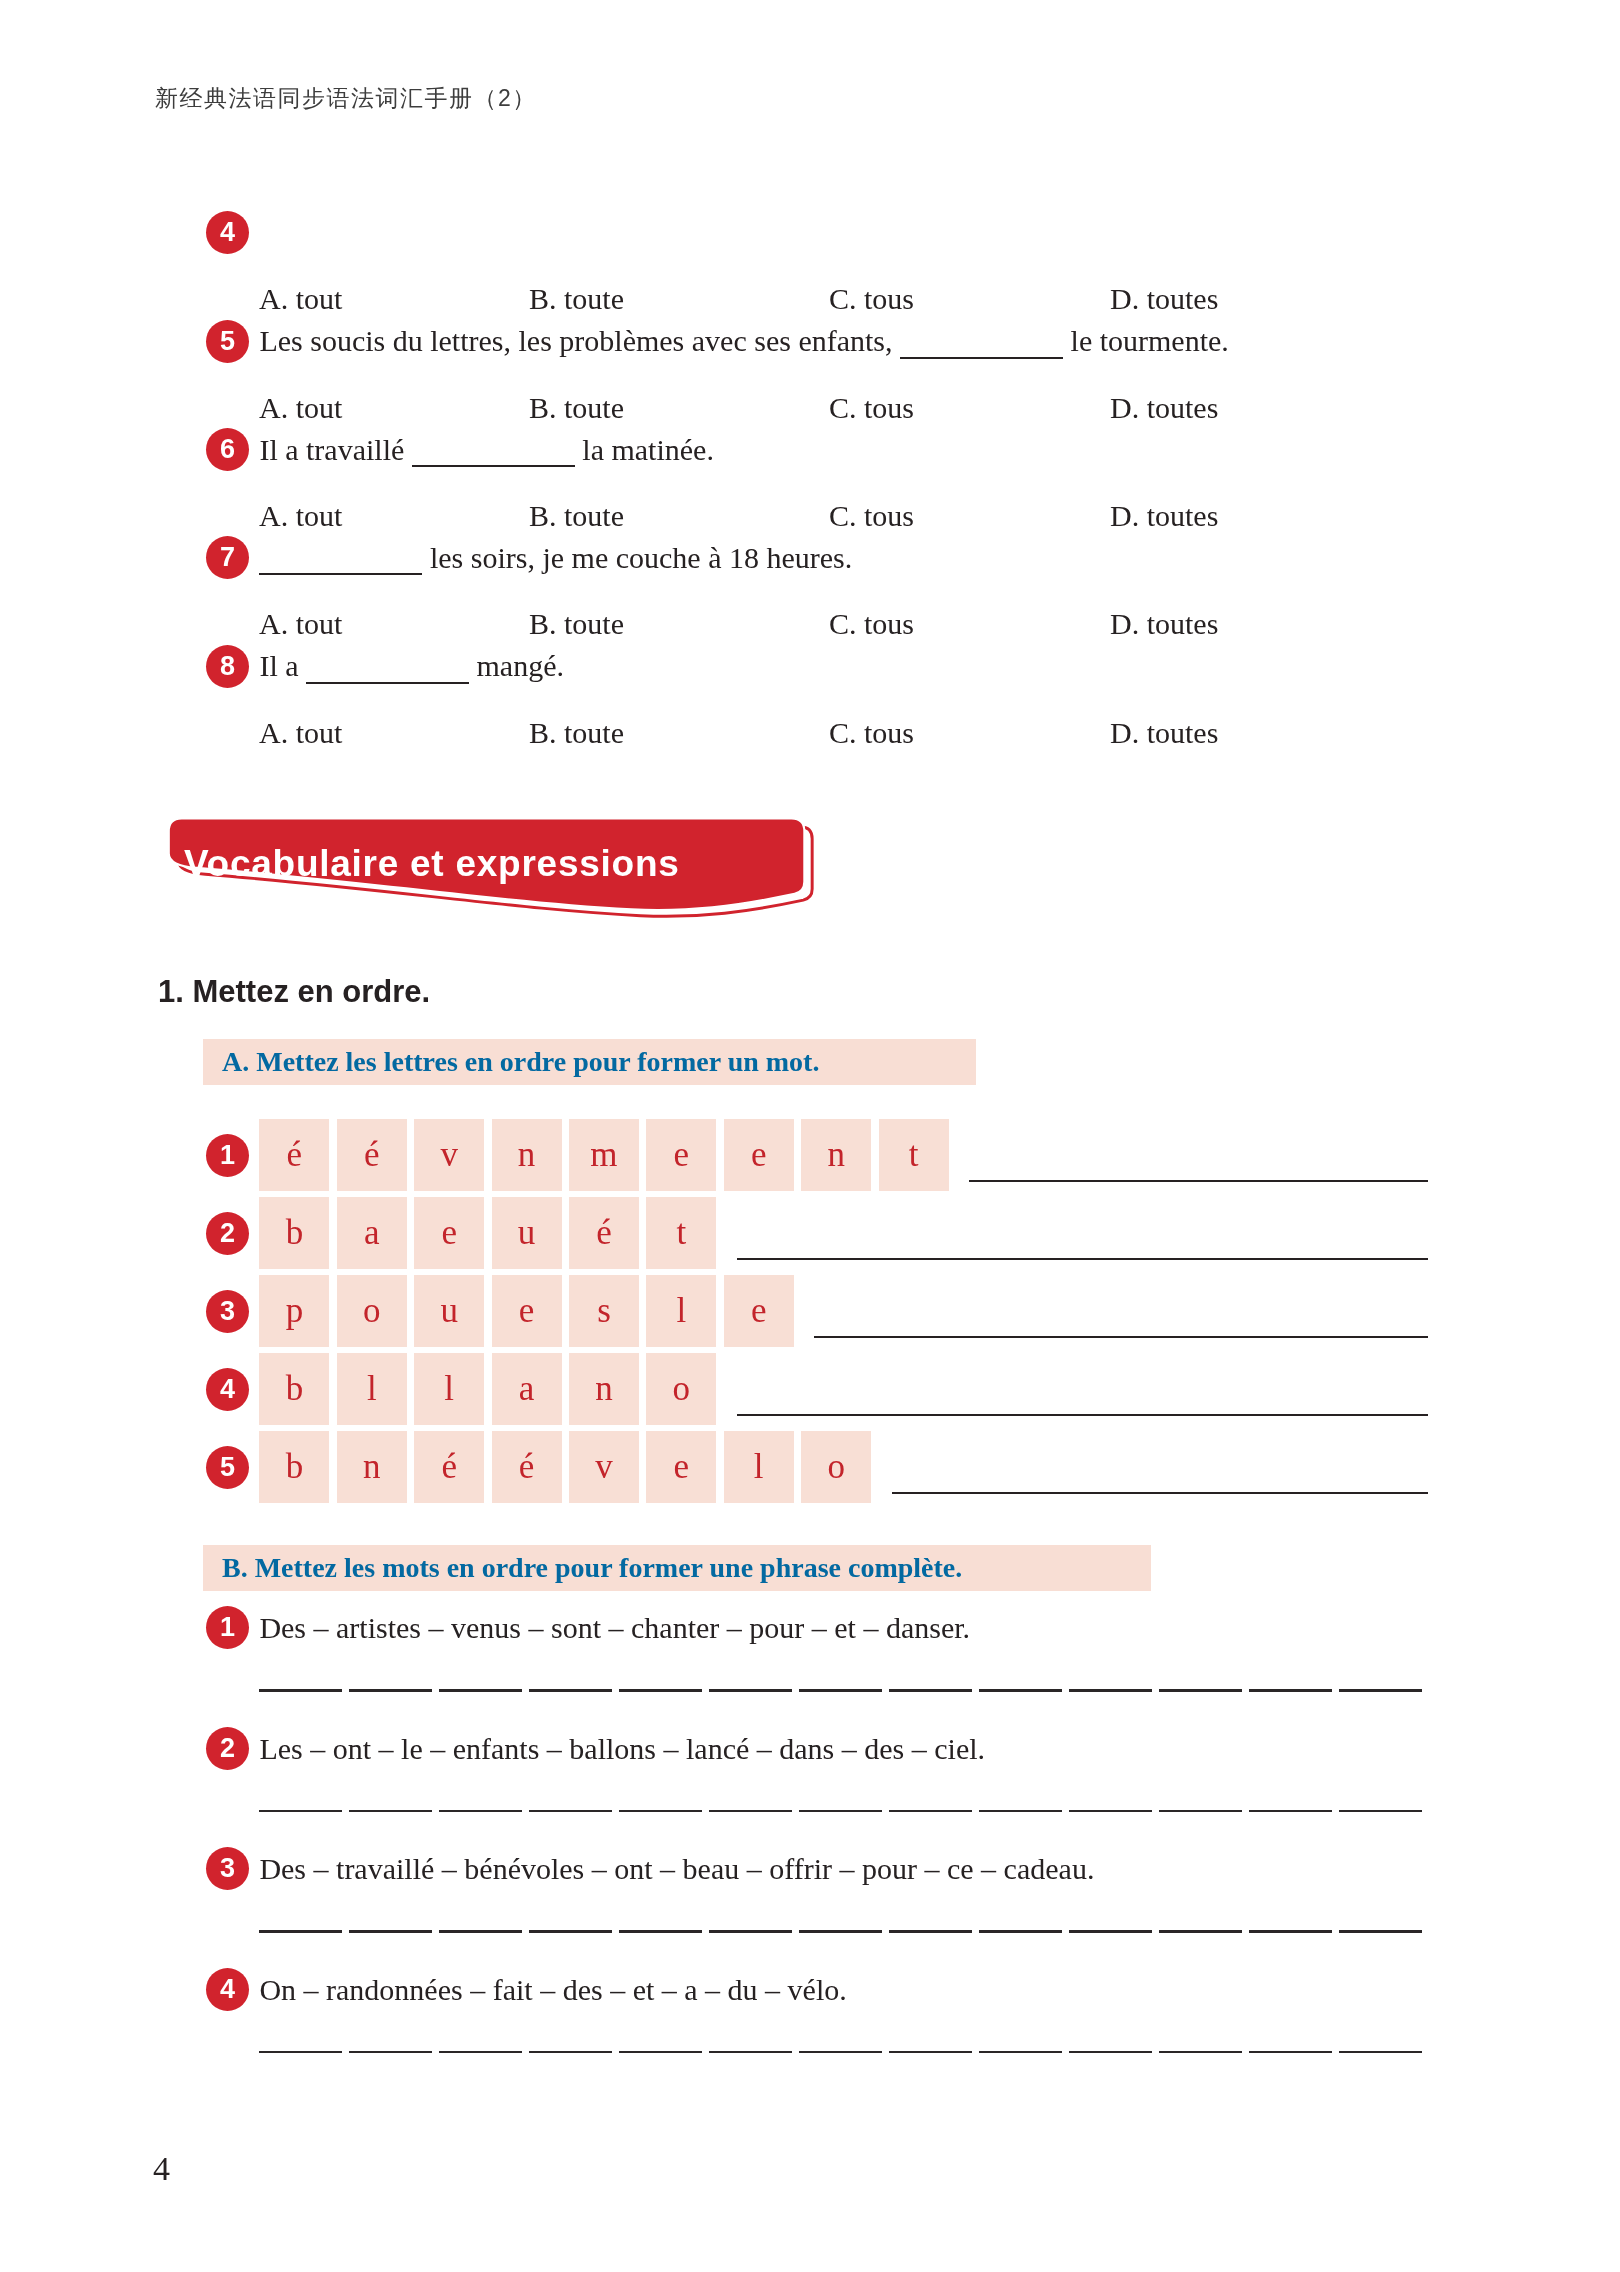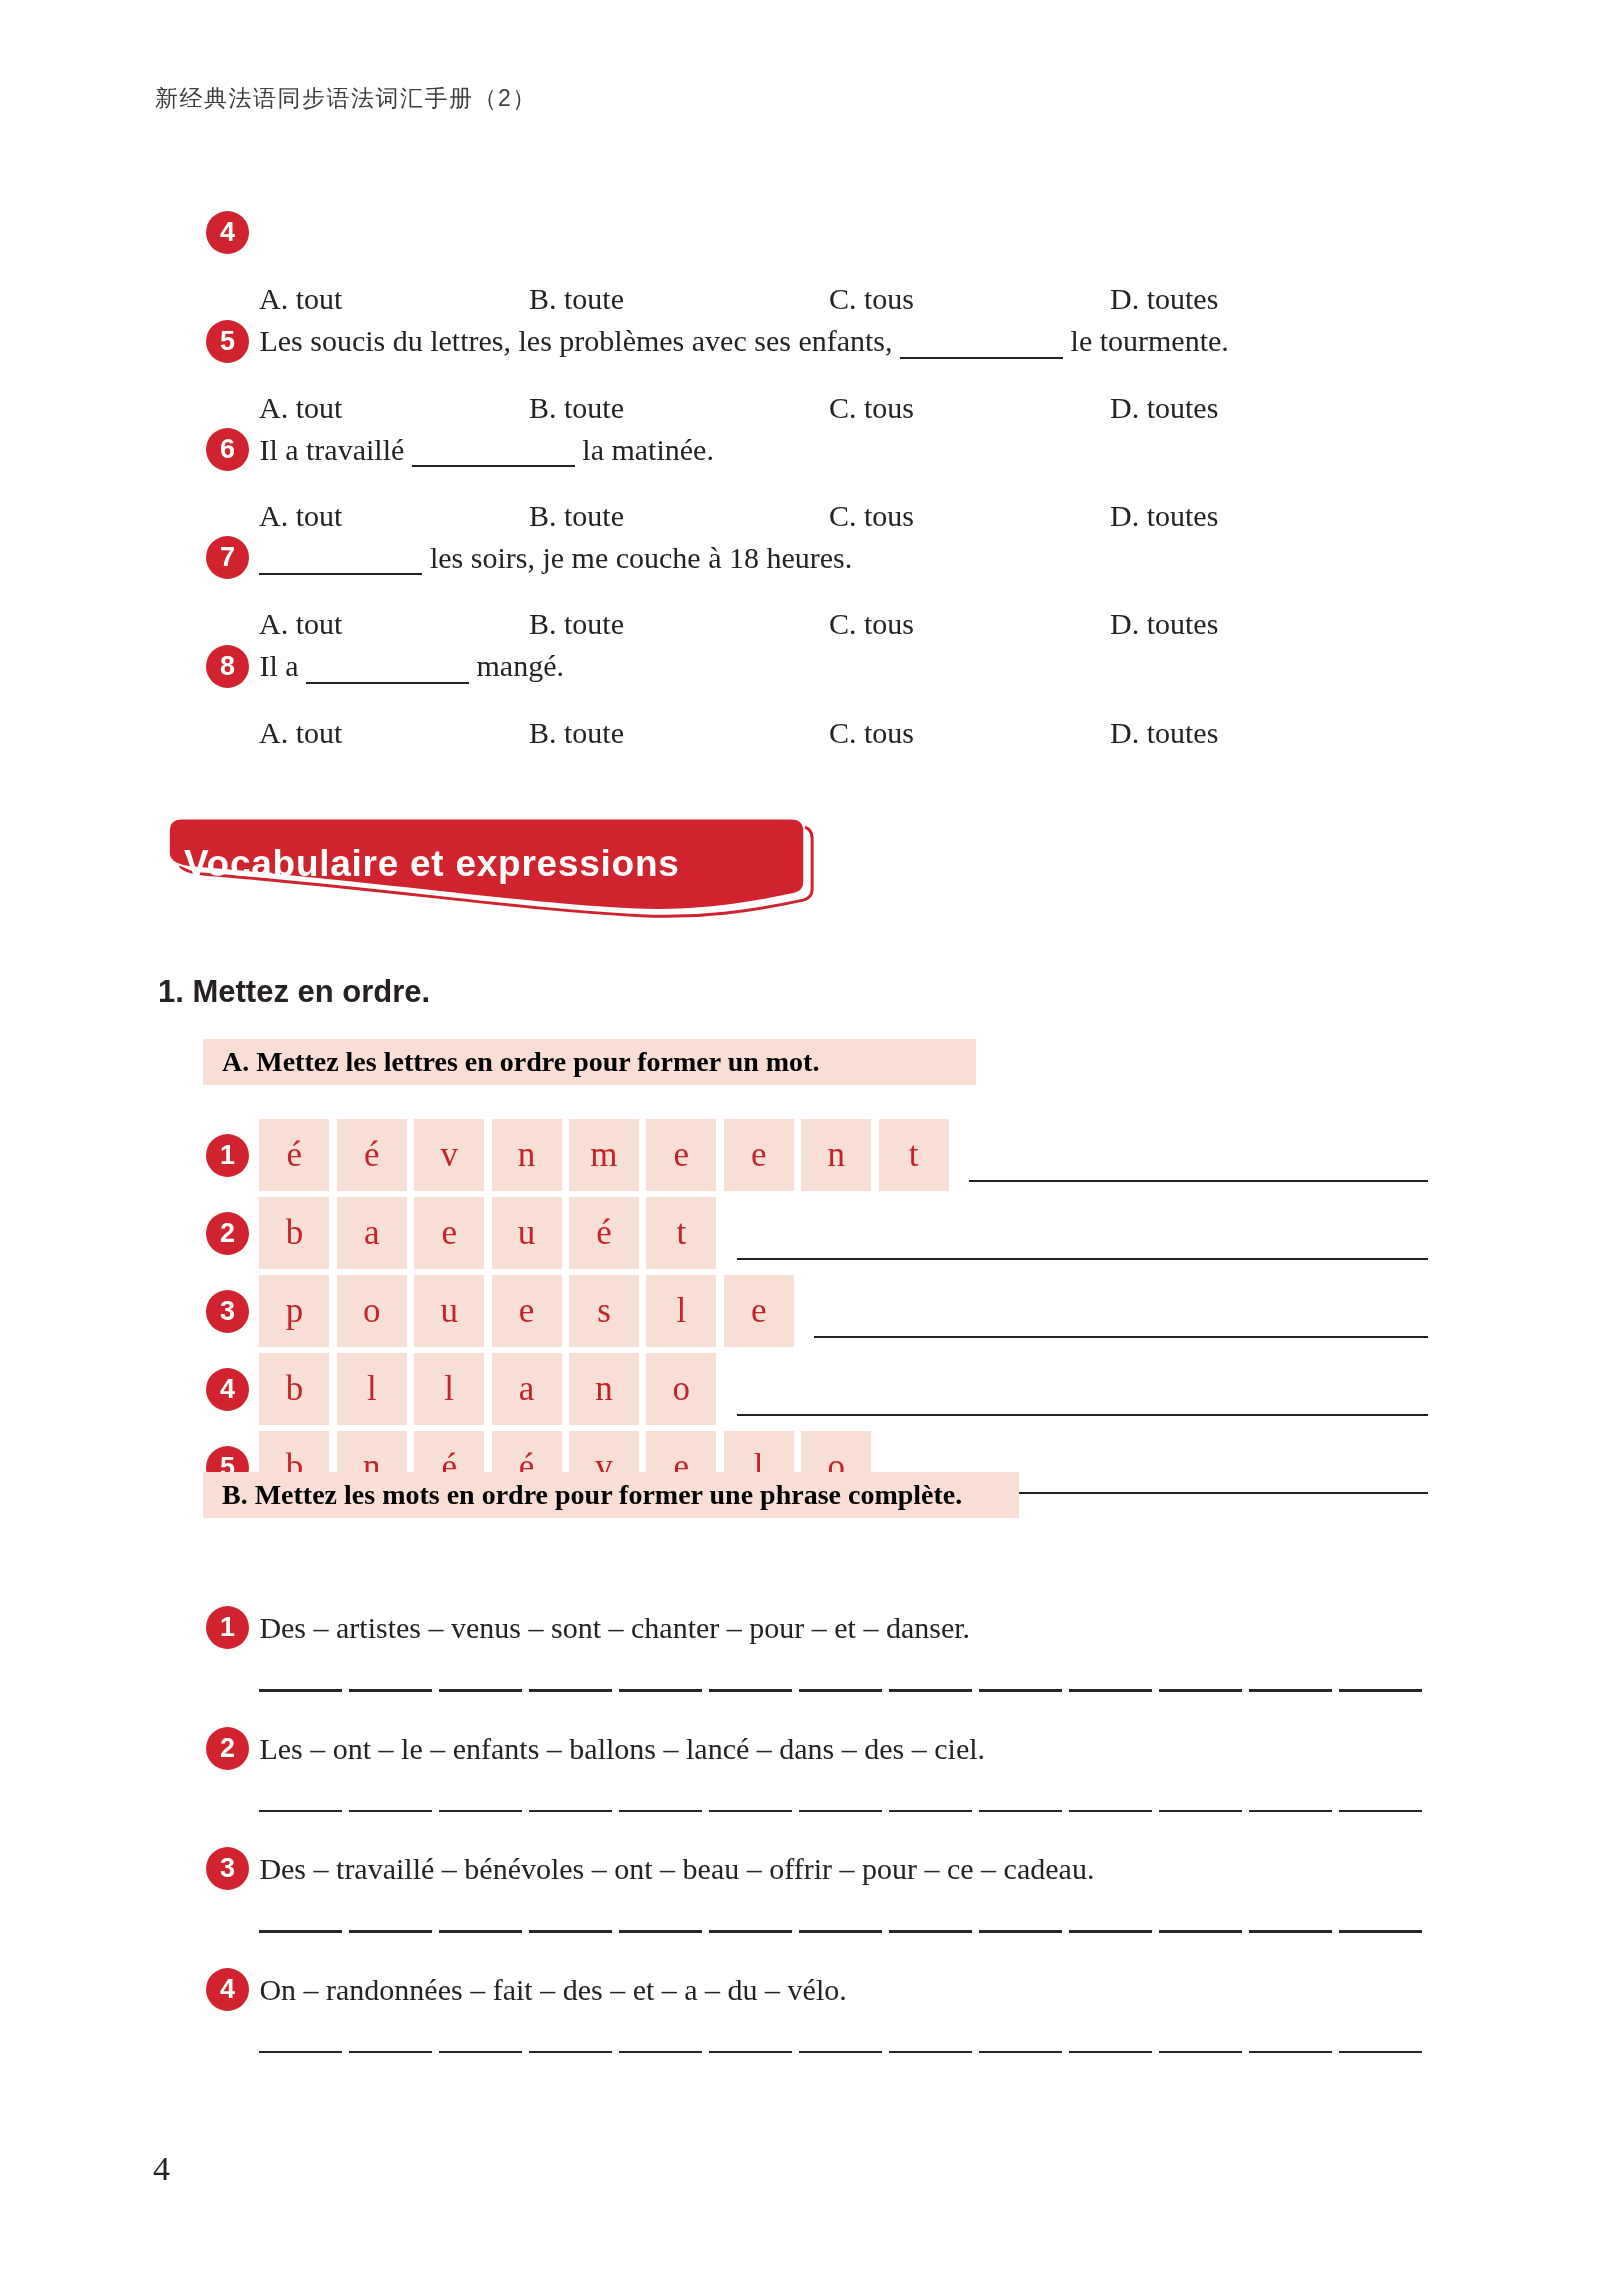--- a/index.html
+++ b/index.html
@@ -74,29 +74,29 @@
     position: absolute; left: 158px; top: 974px;
     font-family: "Liberation Sans", "DejaVu Sans", sans-serif;
     font-weight: bold;
     font-size: 31px;
     color: #262122;
   }
 
   .part-heading {
     position: absolute; left: 203px; height: 46px;
     background: #f8ded4;
-    color: #000000;
+    color: #0369a1;
     font-weight: bold;
     font-size: 28px;
     line-height: 46px;
     padding-left: 19px;
     box-sizing: border-box;
   }
   .part-a-heading { top: 1039px; width: 773px; }
-  .part-b-heading { top: 1472px; width: 816px; }
+  .part-b-heading { top: 1545px; width: 948px; }
 
   
   .a-section { position: absolute; left: 206px; top: 1119px; width: 1222px; }
   .letter-row { display: flex; align-items: center; gap: 7.4px; margin-bottom: 6px; height: 72px; }
   .letter-row .badge { margin-right: 3px; }
   .tile {
     flex: 0 0 70px;
     width: 70px; height: 72px;
     background: #f8dfd5;
     color: #c3242b;

